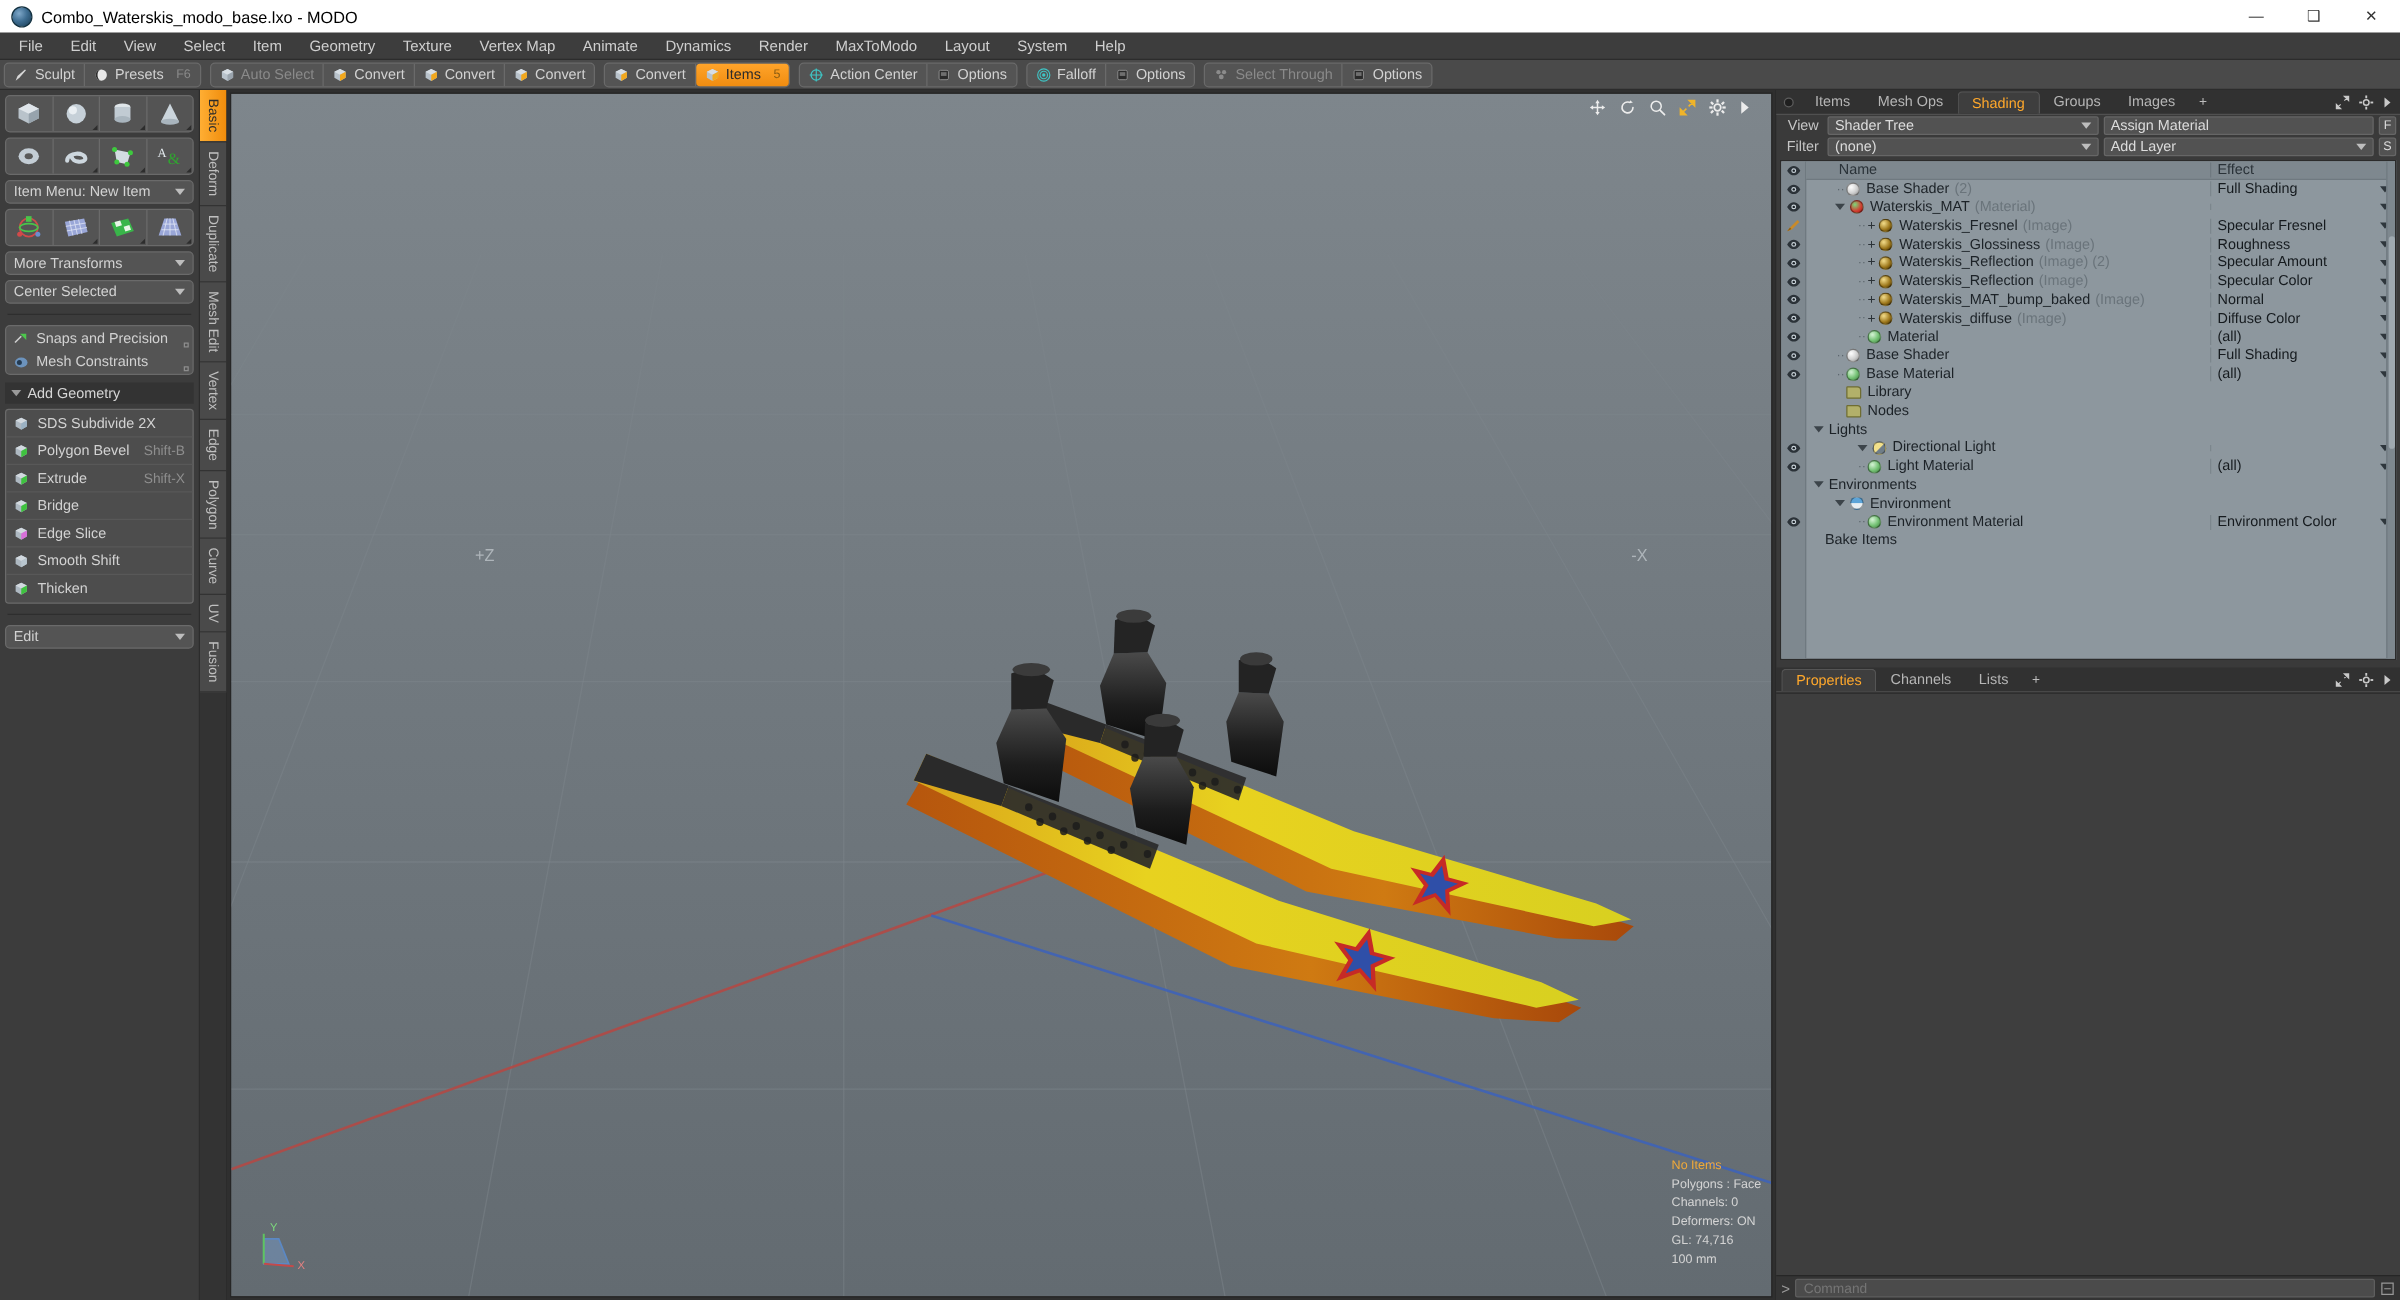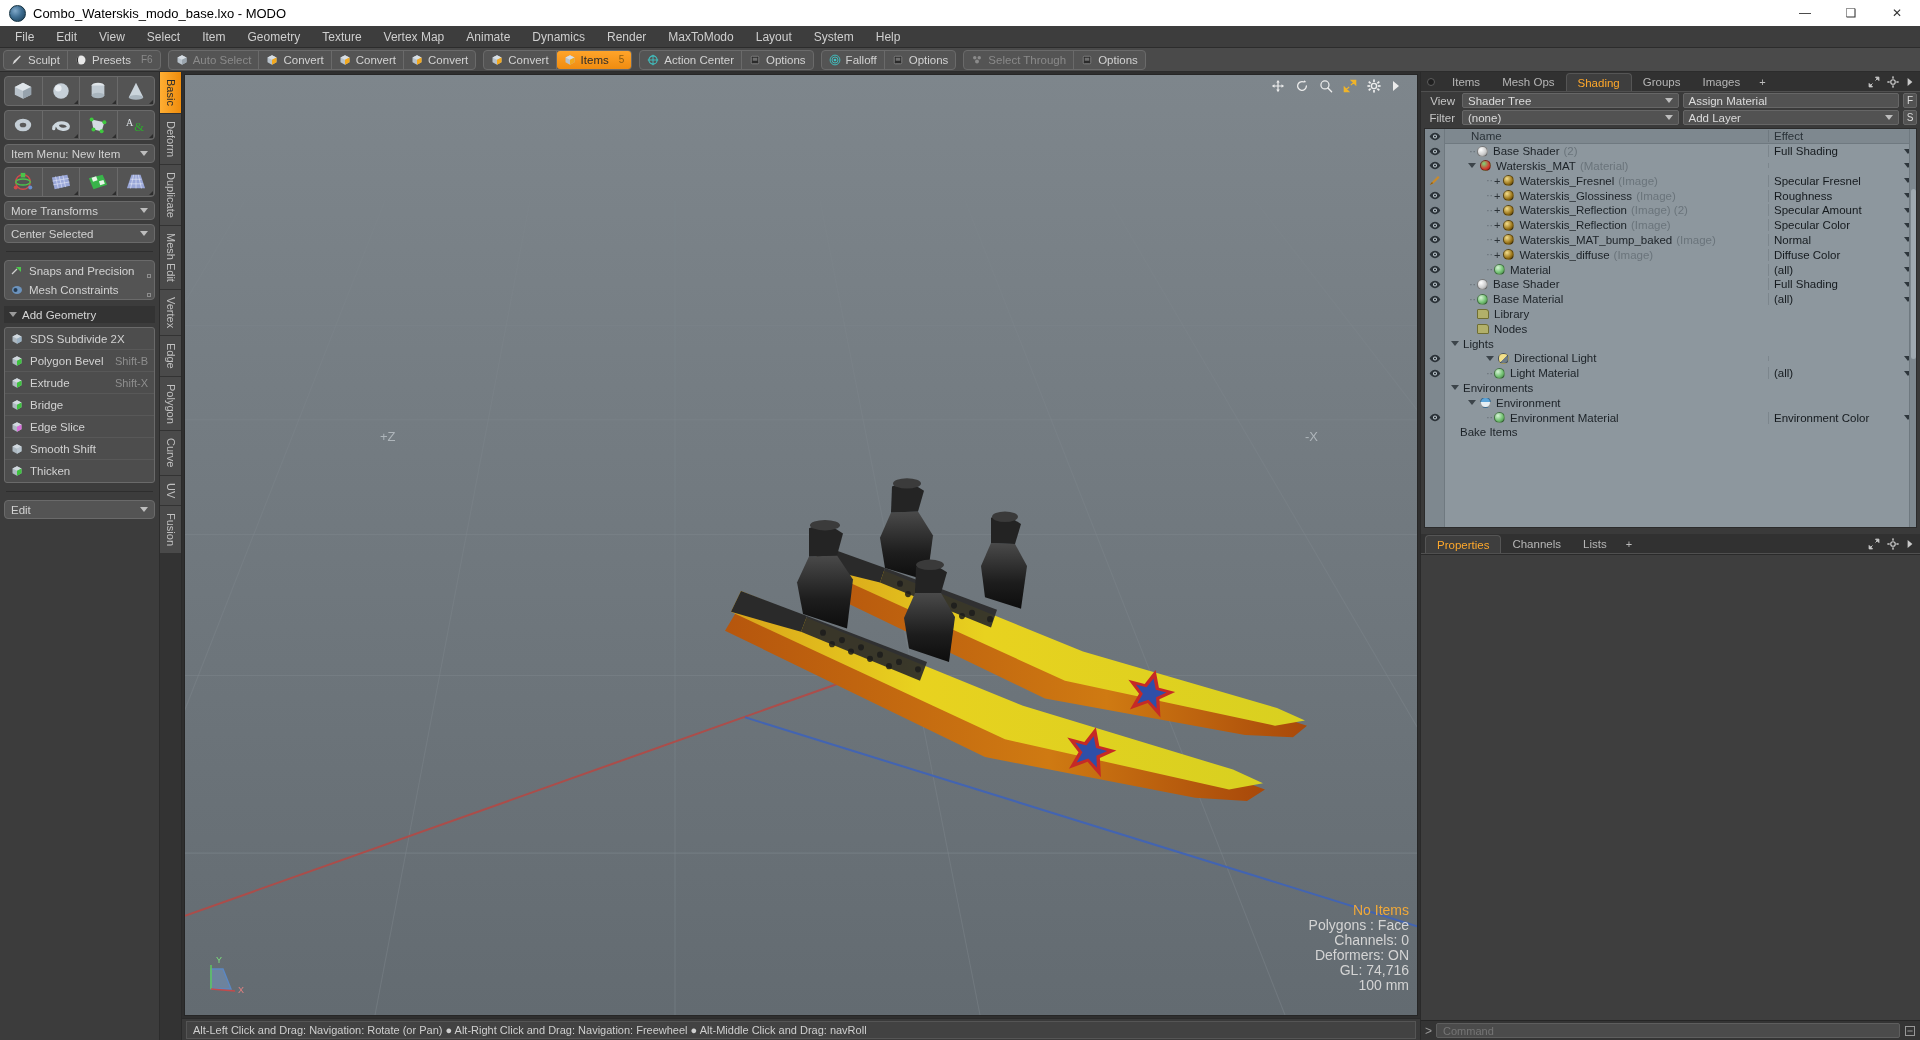--- a/index.html
+++ b/index.html
@@ -96,22 +96,22 @@
       linear-gradient(180deg,#7a8288 0%, #6e767c 50%, #636b71 100%);
       border:1px solid #262626; margin:2px; overflow:hidden;}
   .vp-top{ position:absolute;left:0;right:0;top:0;height:22px;display:flex;align-items:center;
            gap:8px;padding:0 8px; z-index:5;}
   .vp-dot{ width:9px;height:9px;border-radius:50%;
            background:radial-gradient(circle at 35% 35%,#ffd36a,#c98812); border:1px solid #6d4a08;}
   .pill{ height:15px;border:1px solid #8d959b;border-radius:8px;background:rgba(255,255,255,0.05);
          color:#dfe4e8;font-size:11px;display:flex;align-items:center;padding:0 14px;}
   .vp-icons{ position:absolute; right:16px; top:4px; display:flex; gap:10px; align-items:center; z-index:5;}
   .vp-icons svg{ display:block; }
-  .statcorner{ position:absolute; right:8px; bottom:22px; text-align:right;
-               font-size:14px; color:#d4d4d4; line-height:15px; z-index:5;}
+  .statcorner{ position:absolute; right:8px; bottom:22px; text-align:left;
+               font-size:10px; color:#d4d4d4; line-height:15px; z-index:5;}
   .statcorner .hi{ color:#f0a93a; }
   .axisgizmo{ position:absolute; left:20px; bottom:20px; width:52px;height:52px; z-index:5;}
   .hint{ height:22px;background:#3a3a3a;border-top:1px solid #2a2a2a;
          display:flex;align-items:center;}
   .hintbox{ margin:2px 4px; flex:1; height:18px; background:#424242;border:1px solid #555;
             display:flex;align-items:center;padding:0 6px;font-size:11px;color:#cfcfcf;gap:6px;}
 
   
   .rightcol{ width:500px; flex:none; background:#3a3a3a; display:flex; flex-direction:column;
              border-left:1px solid #2a2a2a;}
@@ -709,25 +709,20 @@
 
       <svg class="axisgizmo" viewBox="0 0 52 52">
         <path d="M6 46 L26 46 L18 26 L6 26 Z" fill="rgba(120,160,210,0.45)" stroke="#5b88c4" stroke-width="1.4"></path>
         <line x1="6" y1="46" x2="6" y2="22" stroke="#5fc45f" stroke-width="1.6"></line>
         <line x1="6" y1="46" x2="30" y2="48" stroke="#c44a4a" stroke-width="1.6"></line>
         <text x="11" y="20" fill="#7ddc7d" font-size="9" font-family="Liberation Sans, sans-serif">Y</text>
         <text x="33" y="50" fill="#e38080" font-size="9" font-family="Liberation Sans, sans-serif">X</text>
       </svg>
     </div>
 
-    <div class="hint">
-      <div class="hintbox">
-        <span>Alt-Left Click and Drag: Navigation: Rotate (or Pan)  ●  Alt-Right Click and Drag: Navigation: Freewheel  ●  Alt-Middle Click and Drag: navRoll</span>
-      </div>
-    </div>
   </div>
 
   <div class="rightcol">
 
     <div class="tabbar" id="rtabs">
       <div class="dot"></div>
       <div class="tab">Items</div>
         <div class="tab">Mesh Ops</div>
         <div class="tab on">Shading</div>
         <div class="tab">Groups</div>

